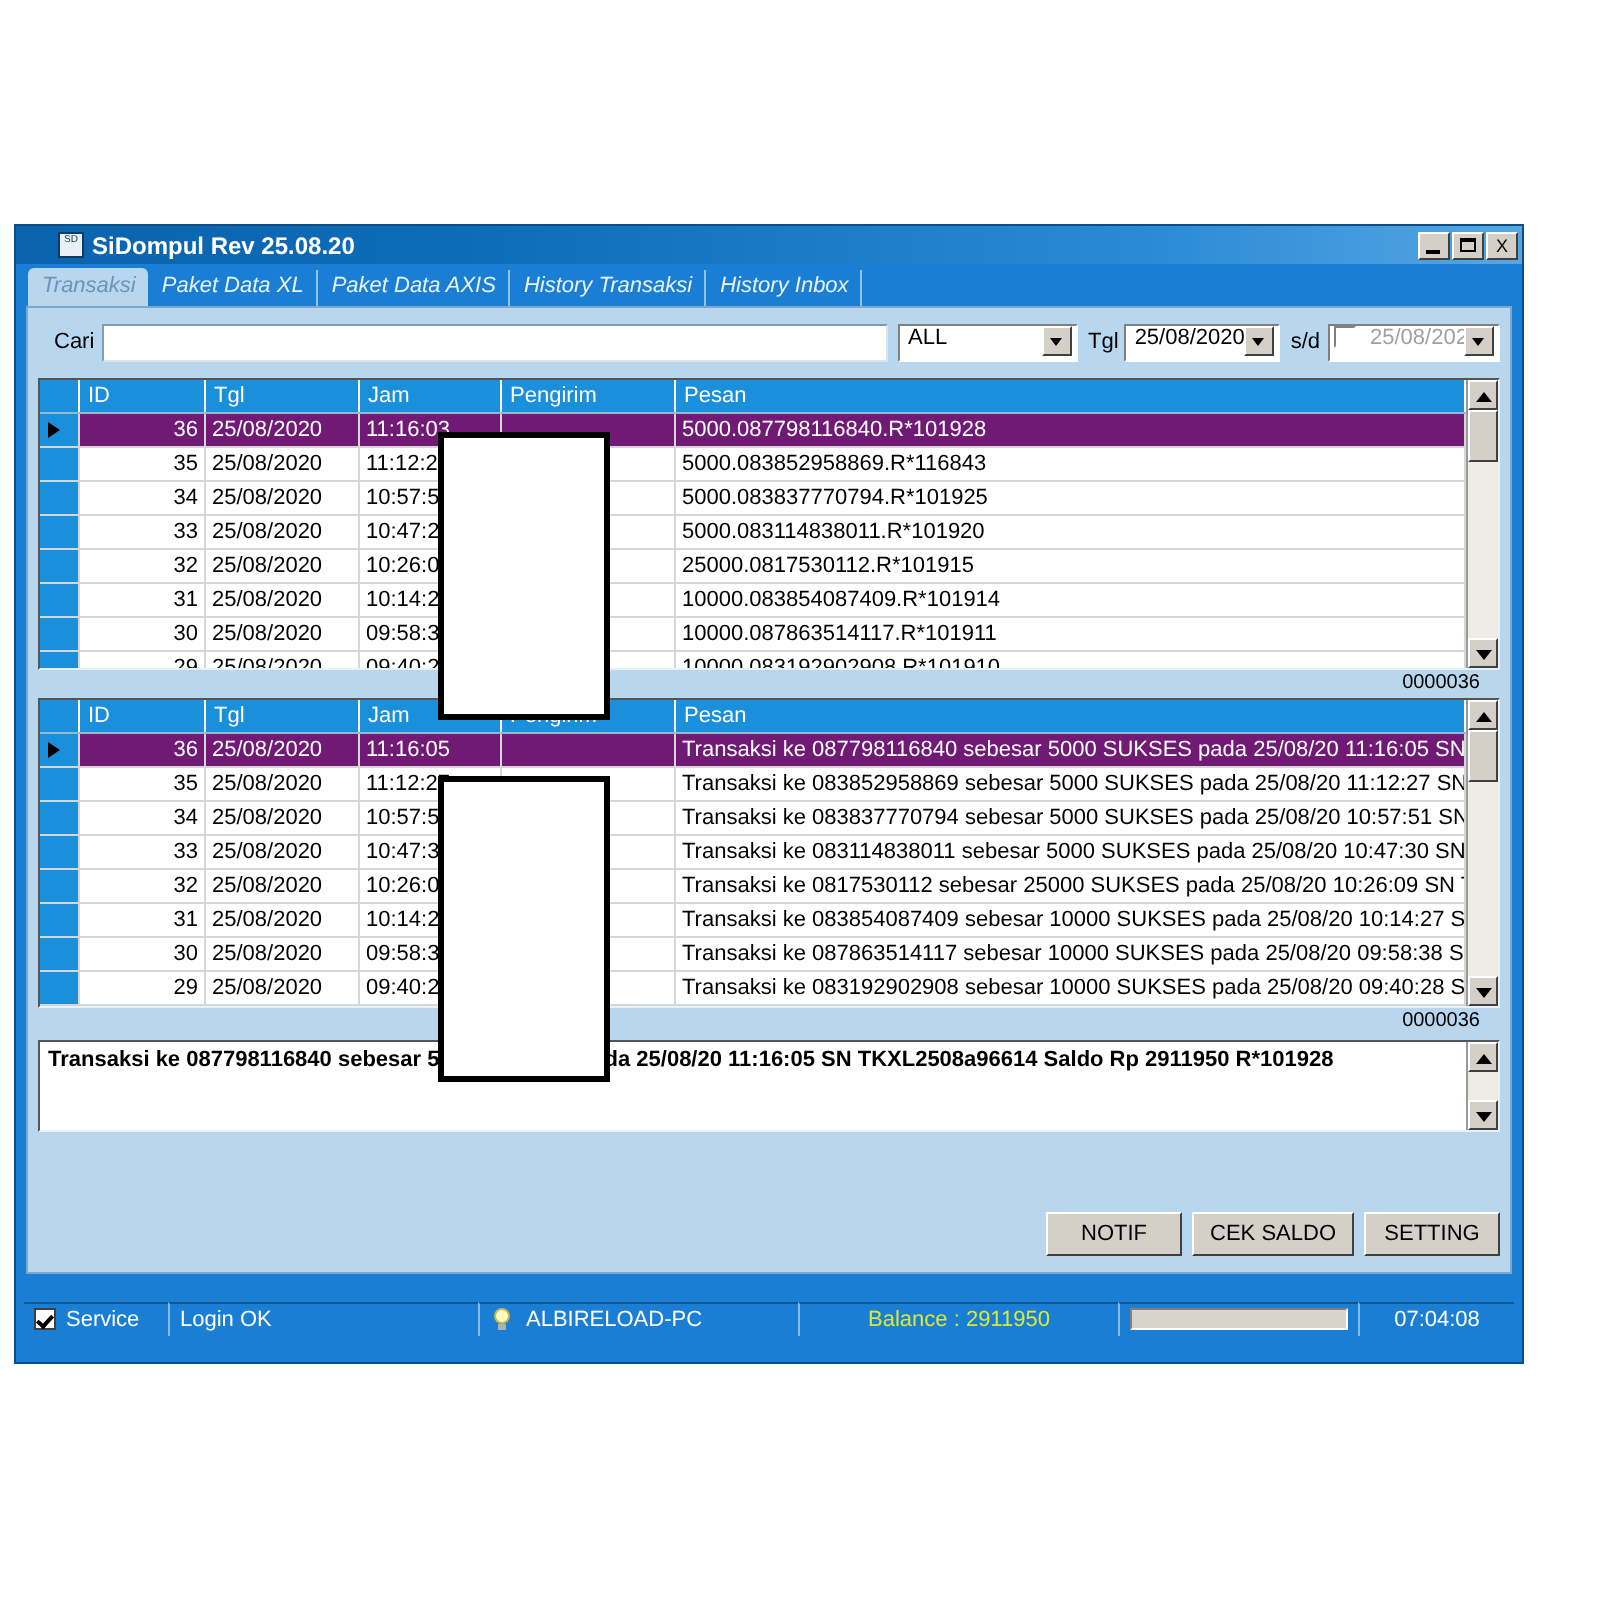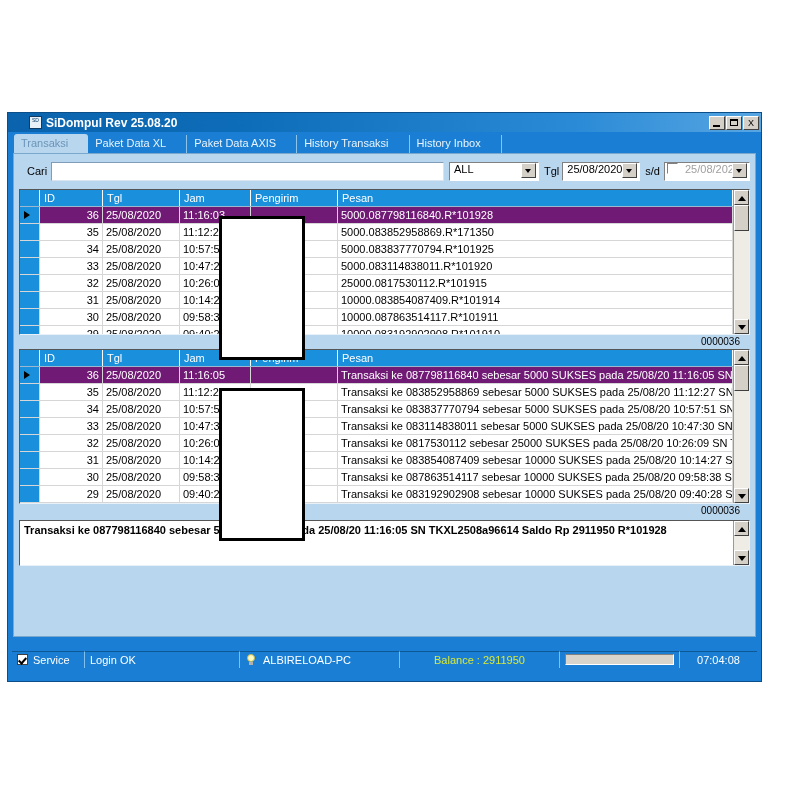--- a/index.html
+++ b/index.html
@@ -98,26 +98,27 @@
     height: 21px;
     display: flex;
     align-items: flex-end;
     padding-left: 6px;
     flex: none;
     background: transparent;
   }
   .tab {
     font-size: 11px;
     color: #e9f3fb;
-    padding: 2px 20px 3px 7px;
+    padding: 2px 6px 3px 7px;
     white-space: nowrap;
     border-right: 1px solid #8ec4ea;
     line-height: 13px;
     height: 18px;
     box-sizing: border-box;
+    font-style: italic;
   }
   .tab.active {
     background: #b9d6ef;
     color: #6b95b8;
     border-right: none;
     border-top-left-radius: 3px;
     border-top-right-radius: 3px;
     height: 19px;
     padding-top: 3px;
   }
@@ -548,21 +549,21 @@
                 <td class="c-jam">11:16:03</td>
                 <td class="c-pengirim"></td>
                 <td class="c-pesan">5000.087798116840.R*101928</td>
               </tr>
               <tr>
                 <td class="c-marker"></td>
                 <td class="c-id">35</td>
                 <td class="c-tgl">25/08/2020</td>
                 <td class="c-jam">11:12:26</td>
                 <td class="c-pengirim"></td>
-                <td class="c-pesan">5000.083852958869.R*171350</td>
+                <td class="c-pesan">5000.083852958869.R*116843</td>
               </tr>
               <tr>
                 <td class="c-marker"></td>
                 <td class="c-id">34</td>
                 <td class="c-tgl">25/08/2020</td>
                 <td class="c-jam">10:57:50</td>
                 <td class="c-pengirim"></td>
                 <td class="c-pesan">5000.083837770794.R*101925</td>
               </tr>
               <tr>
@@ -711,20 +712,25 @@
 
     <div id="memo-wrap">
       <div id="memo-text">Transaksi ke 087798116840 sebesar 5000 SUKSES pada 25/08/20 11:16:05 SN TKXL2508a96614 Saldo Rp 2911950 R*101928</div>
       <div class="vscroll">
         <div class="vs-btn up"></div>
         <div class="vs-track"></div>
         <div class="vs-btn down"></div>
       </div>
     </div>
 
+    <div id="button-bar">
+      <div class="btn">NOTIF</div>
+      <div class="btn">CEK SALDO</div>
+      <div class="btn">SETTING</div>
+    </div>
   </div>
 
   <div id="status-bar">
     <div class="sb-cell" id="sb-service">
       <span class="sb-check"></span>
       <span>Service</span>
     </div>
     <div class="sb-cell" id="sb-login">Login OK</div>
     <div class="sb-cell" id="sb-pc">
       <span class="bulb-icon"></span>

